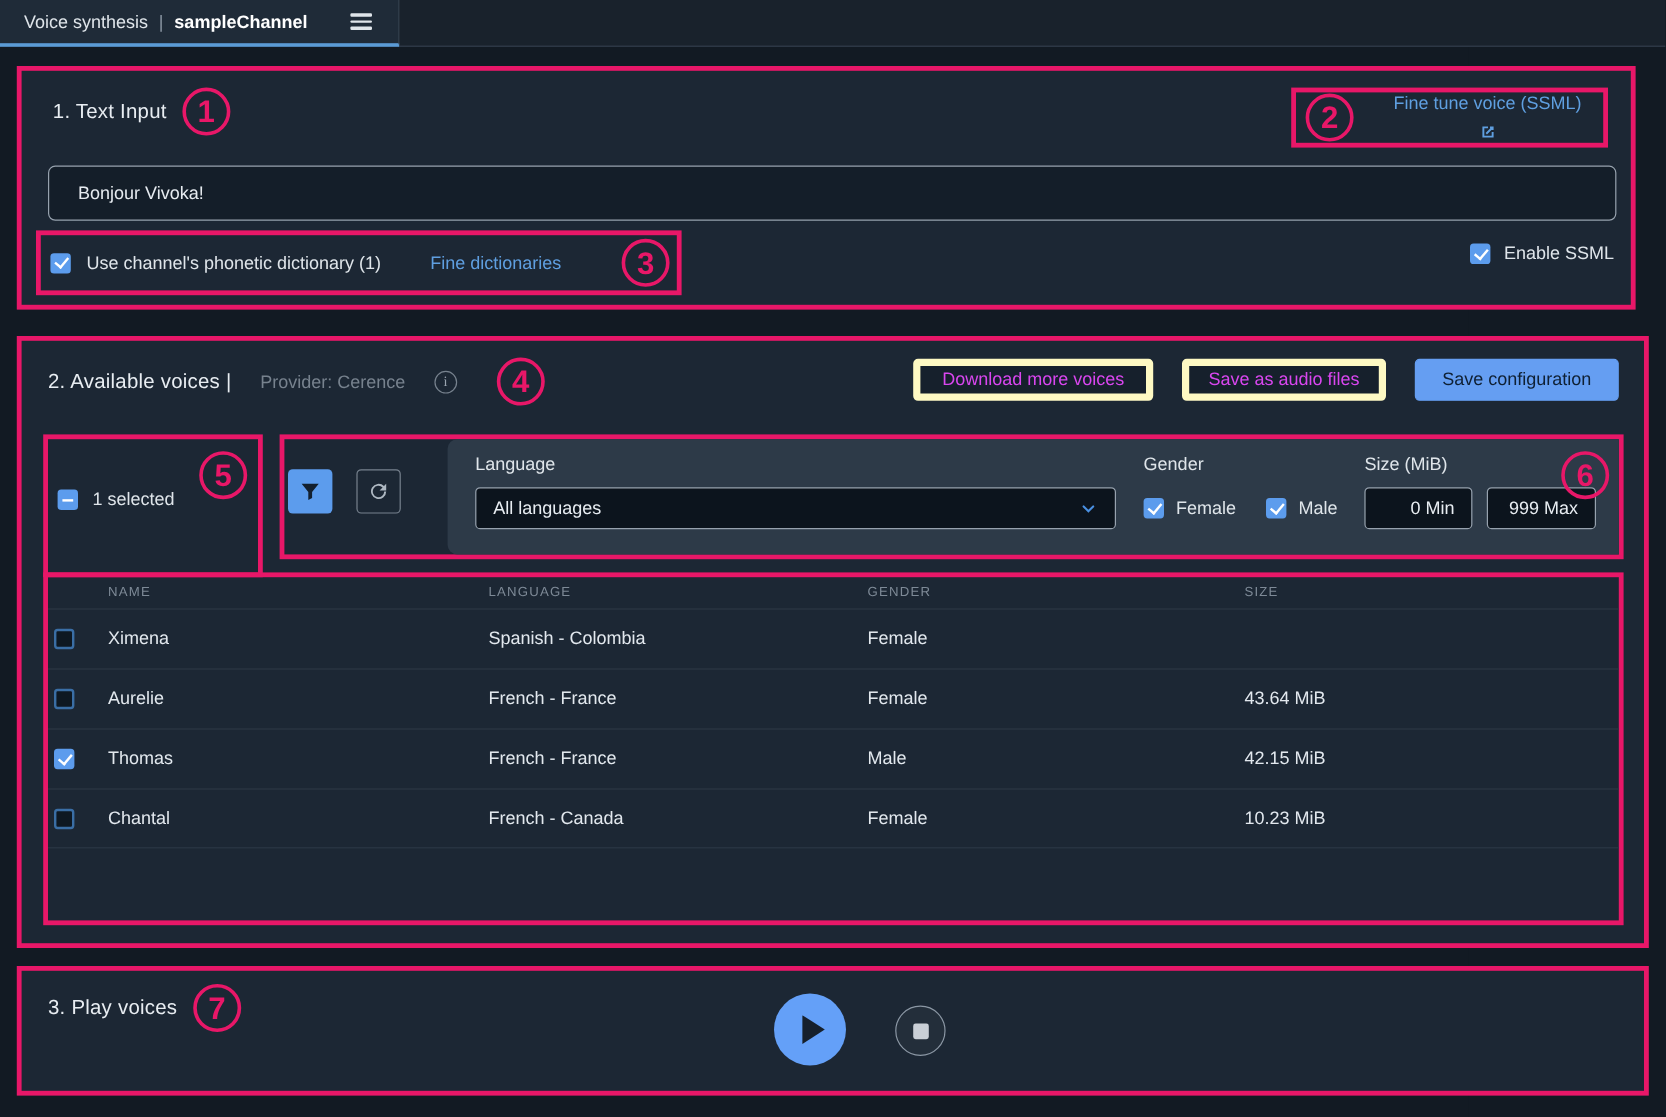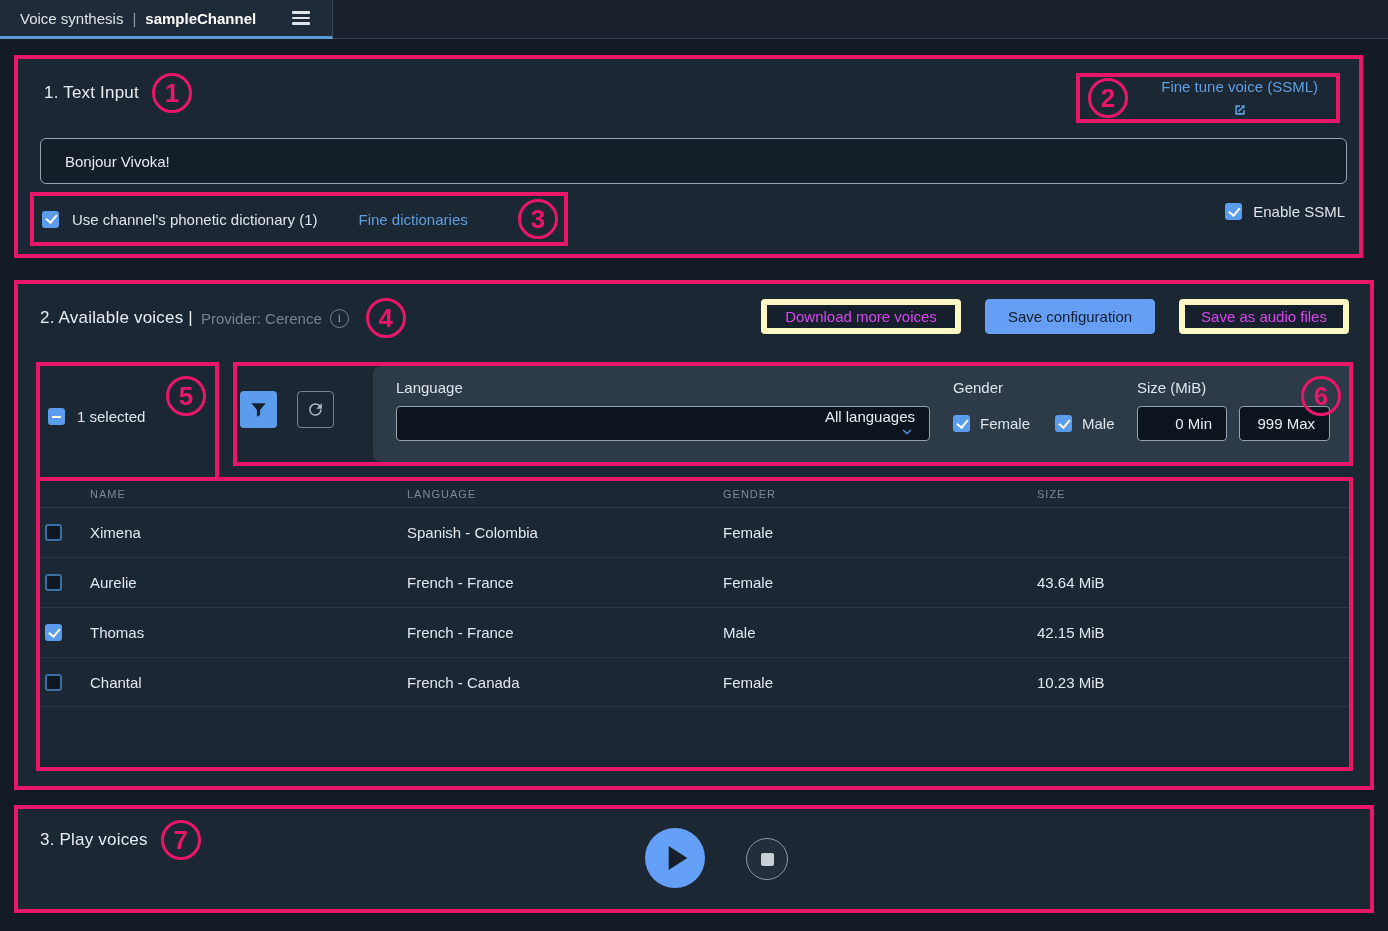--- a/index.html
+++ b/index.html
@@ -43,21 +43,21 @@
   .text-input { position:absolute; left:22px; top:79px; width:1307px; height:46px; background:#141e29;
                 border:1px solid #97a2ae; border-radius:6px; color:#e6ebf0; font-size:15px;
                 padding:0 24px; font-family:"Liberation Sans", sans-serif; outline:none; }
   #box3 { left:12px; top:133px; width:538px; height:54px; display:flex; align-items:center; gap:13px; padding:0 6px 0 8px; }
   #box3 .link { margin-left:28px; }
   #box3 .callout { margin-left:auto; }
   .ssml-row { position:absolute; right:14px; top:144px; display:flex; align-items:center; gap:11px; }
 
   
   #sec2 { left:14px; top:280px; width:1360px; height:510px; }
-  .sec2-titlerow { position:absolute; left:22px; top:14px; display:flex; align-items:center; gap:4px; }
+  .sec2-titlerow { position:absolute; left:22px; top:14px; display:flex; align-items:center; gap:20px; }
   .provider { color:#77828e; font-size:15px; margin-left:4px; }
   .info-icon { width:19px; height:19px; border:1.6px solid #77828e; border-radius:50%; color:#9aa5b0;
                font-size:12px; display:flex; align-items:center; justify-content:center; margin-left:4px;
                font-family:"Liberation Serif", serif; }
   .sec2-titlerow .callout { margin-left:13px; }
   .btnrow { position:absolute; right:21px; top:15px; display:flex; gap:24px; }
   .btn { height:35px; border-radius:4px; font-size:15px; display:flex; align-items:center; justify-content:center;
          cursor:pointer; font-family:"Liberation Sans", sans-serif; }
   .btn.outline { background:#16202c; border:6px solid #fef9c3; color:#d946ef; }
   .btn.fill { background:#659ef2; border:1px solid #659ef2; color:#0f2033; }
@@ -69,22 +69,22 @@
 
   #box6 { left:215px; top:78px; width:1120px; height:104px; }
   .iconbtn { position:absolute; width:37px; height:37px; border-radius:4px; display:flex; align-items:center;
              justify-content:center; cursor:pointer; }
   #filter-btn { left:3px; top:25px; background:#5c9ced; }
   #refresh-btn { left:60px; top:25px; background:transparent; border:1px solid #77828e; }
   .filter-panel { position:absolute; left:136px; top:0; width:976px; height:96px; background:#2d3a48;
                   border-radius:8px 0 0 8px; }
   .fp-label { position:absolute; color:#dfe5ea; font-size:15px; top:13px; }
   .select { position:absolute; left:23px; top:40px; width:534px; height:35px; background:#0c141d;
-            border:1px solid #97a2ae; border-radius:4px; display:flex; align-items:flex-end;
-            padding:1px 14px; color:#e8edf2; font-size:15px; cursor:pointer;flex-direction:column; }
+            border:1px solid #97a2ae; border-radius:4px; display:flex; align-items:center;
+            padding:1px 14px; color:#e8edf2; font-size:15px; cursor:pointer; }
   .select svg { margin-left:auto; }
   .gender-cb { position:absolute; top:49px; display:flex; align-items:center; gap:10px; cursor:pointer; }
   .numbox { position:absolute; top:40px; height:35px; background:#0c141d; border:1px solid #97a2ae;
             border-radius:4px; color:#e8edf2; font-size:15px; text-align:right; padding:0 14px;
             font-family:"Liberation Sans", sans-serif; outline:none; }
   #box6 .callout { position:absolute; left:1064px; top:10px; background:rgba(28,39,52,.0); }
 
   #tablebox { left:18px; top:193px; width:1317px; height:294px; }
   .thead { display:grid; grid-template-columns:50px 317px 316px 314px 1fr; height:26px; align-items:center; }
   .th { color:#7e8a97; font-size:11px; letter-spacing:1px; }
@@ -158,22 +158,22 @@
   <div class="panel" id="sec2">
     <div class="sec2-titlerow">
       <span class="sec-title">2. Available voices |</span>
       <span class="provider">Provider: Cerence</span>
       <span class="info-icon">i</span>
       <span class="callout">4</span>
     </div>
 
     <div class="btnrow">
       <div class="btn outline" id="btn-download">Download more voices</div>
+      <div class="btn outline" id="btn-saveaudio">Save as audio files</div>
       <div class="btn fill" id="btn-saveconfig">Save configuration</div>
-      <div class="btn outline" id="btn-saveaudio">Save as audio files</div>
     </div>
 
     <div class="pinkbox" id="box5">
       <div class="sel-row">
         <span class="cb indet"></span>
         <span class="lbl">1 selected</span>
       </div>
       <span class="callout">5</span>
     </div>
 

